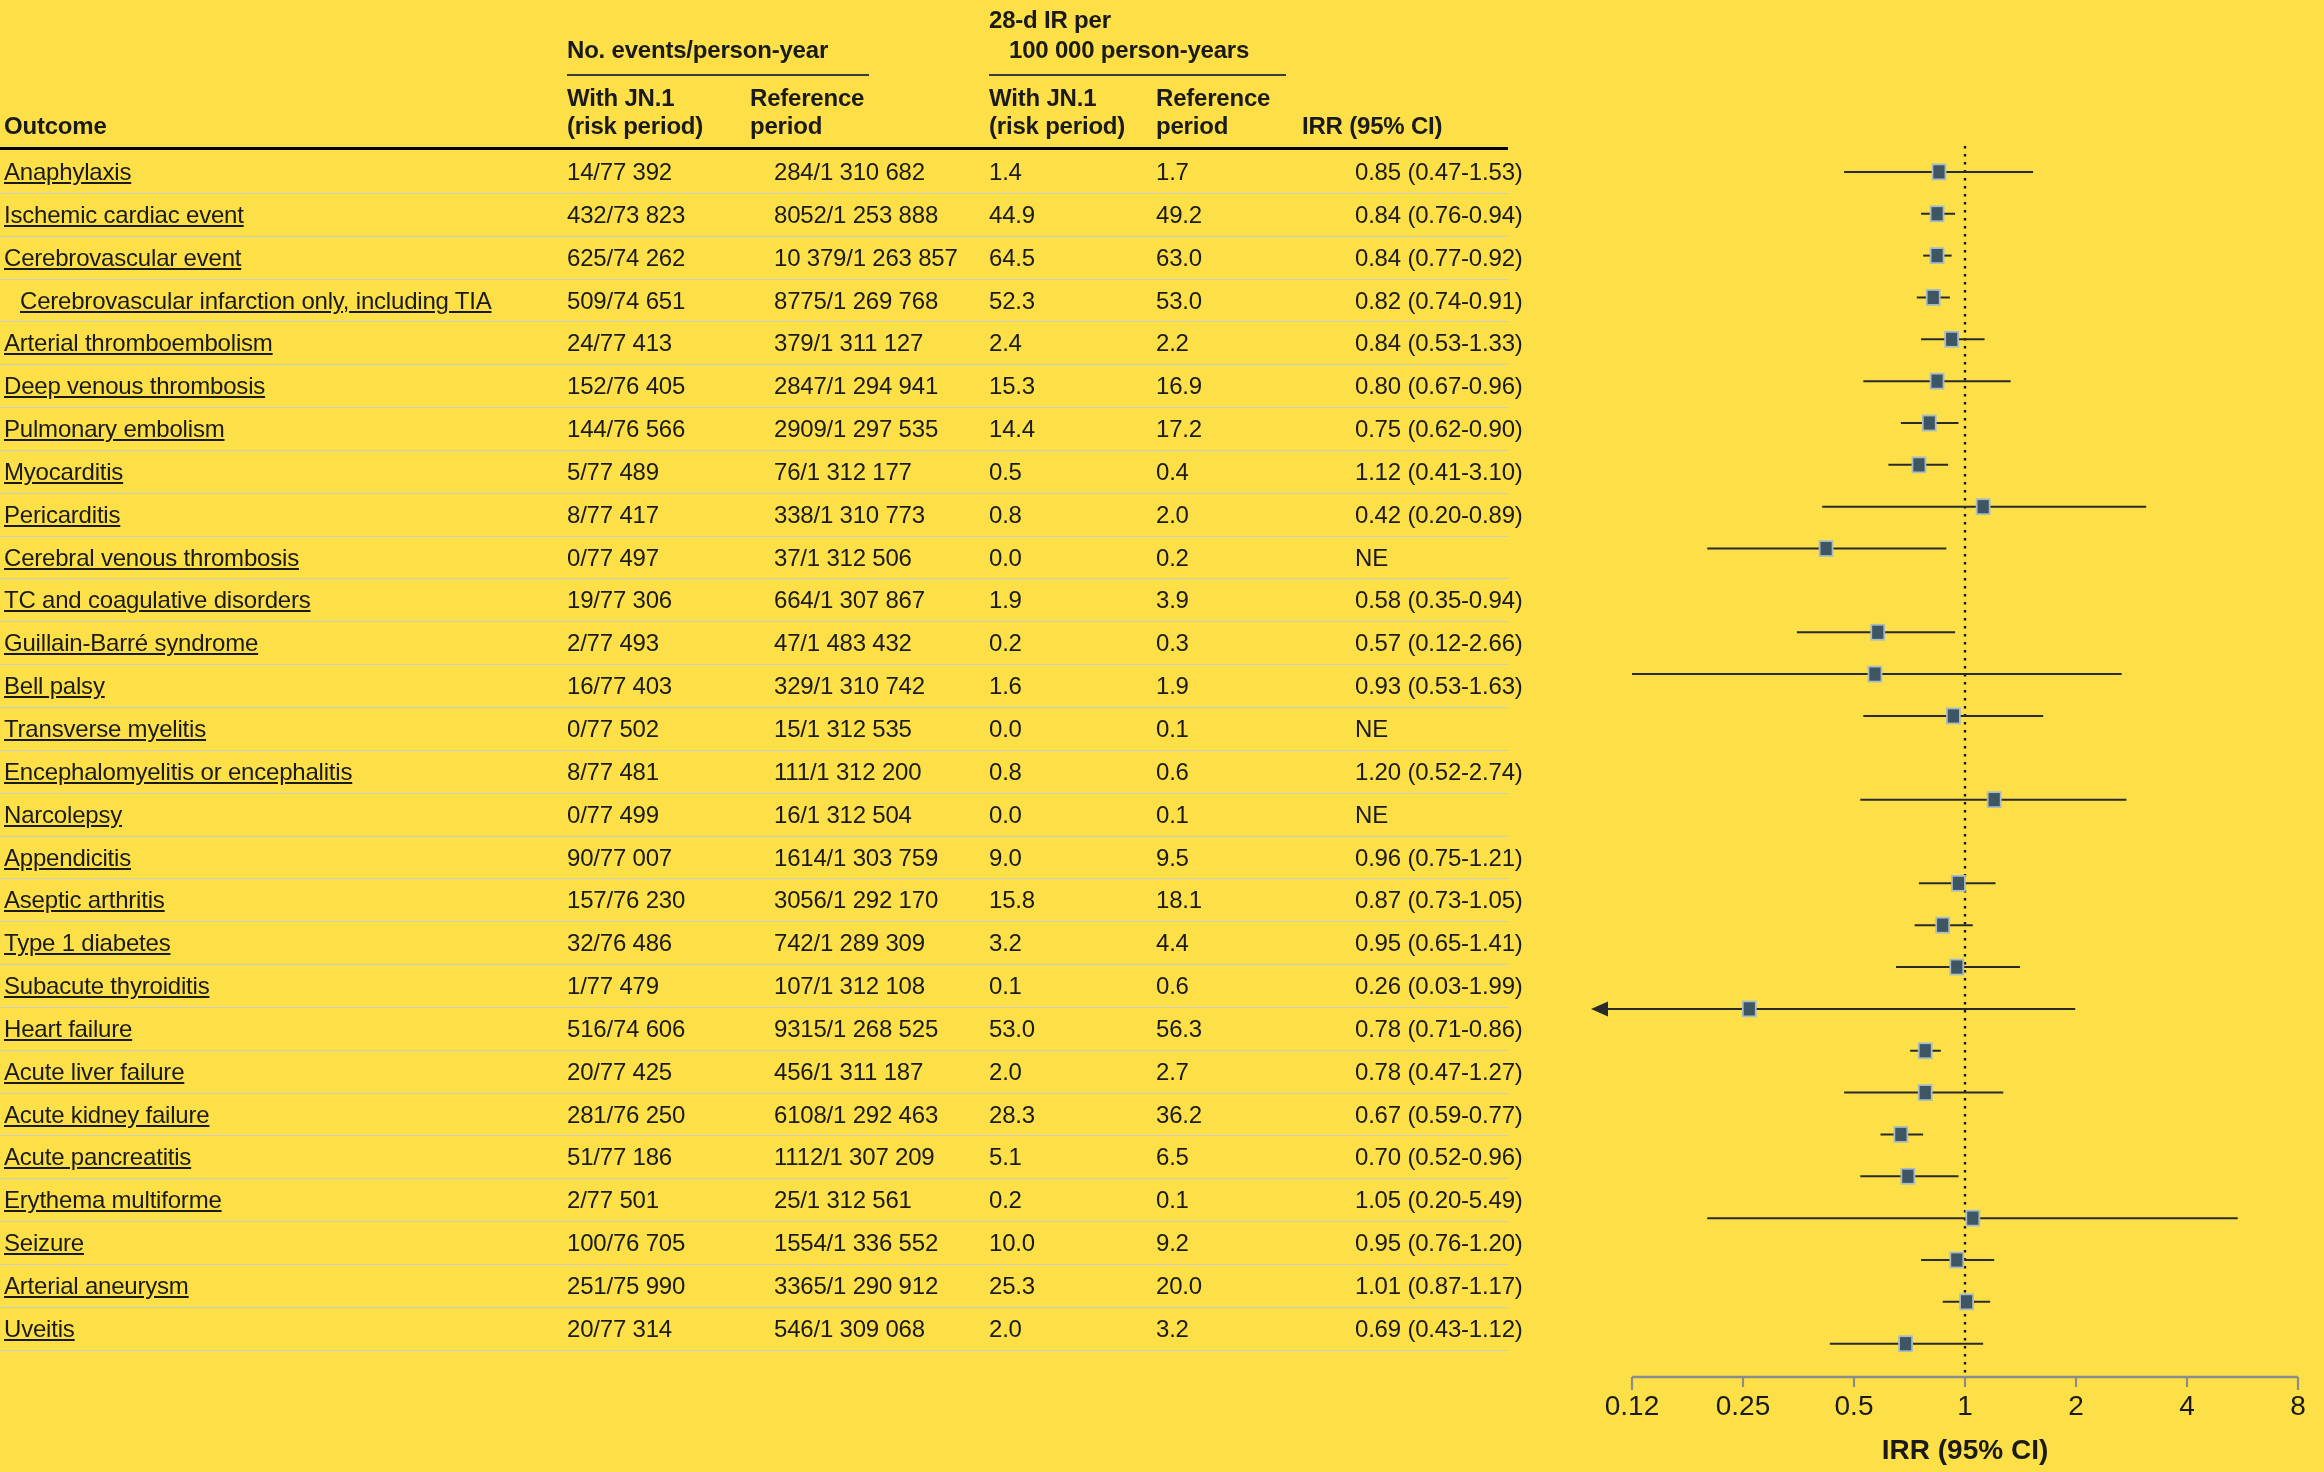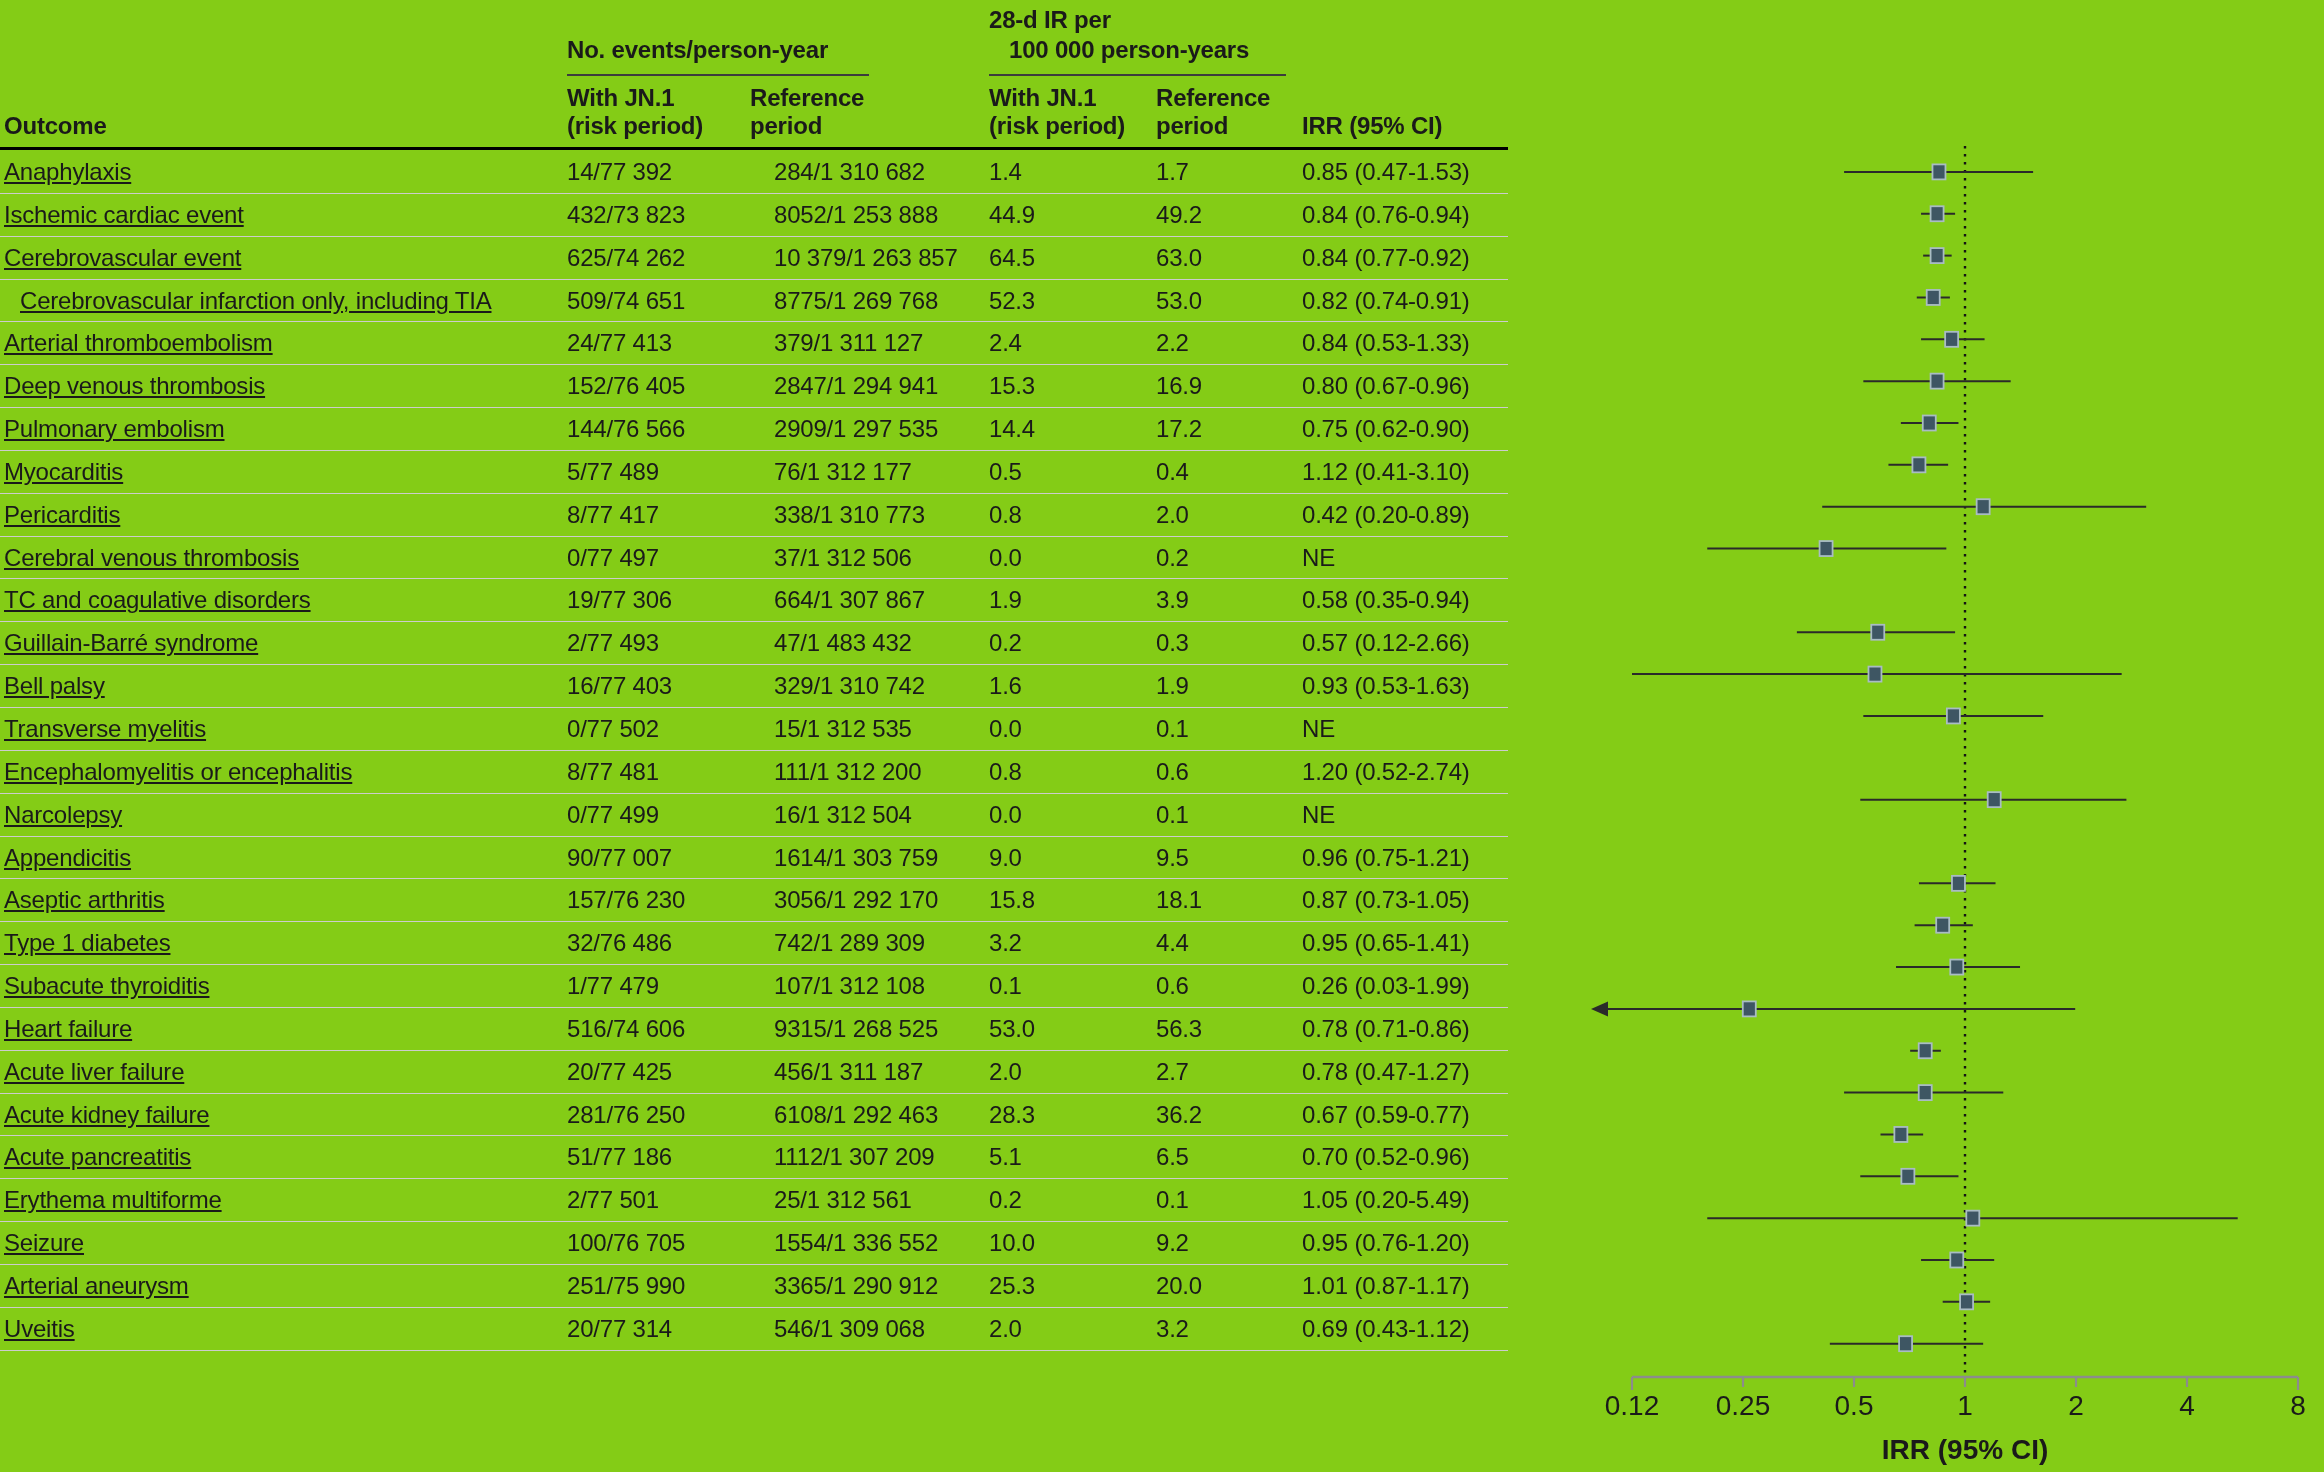--- a/index.html
+++ b/index.html
@@ -1,19 +1,19 @@
 <!DOCTYPE html>
 <html><head>
 <meta charset="utf-8">
 <style>
   html,body{margin:0;padding:0;background:#ffffff;}
   .canvas{
     position:relative;
     width:2324px;height:1472px;
-    background:#84cc16;
+    background:#fde047;
     font-family:"Liberation Sans", sans-serif;
     color:#1a1a1a;
     overflow:hidden;
   }
   .hdr{position:absolute;font-size:24px;font-weight:700;letter-spacing:-0.2px;line-height:28px;white-space:nowrap;}
   .rule{position:absolute;background:#000;}
   .underline{position:absolute;height:2px;background:#3c3c3c;}
   #rows{position:absolute;left:0;top:151px;width:1508px;}
   .trow{
     position:relative;width:1508px;height:41.85px;
@@ -22,21 +22,21 @@
   }
   .trow span{
     position:absolute;top:0;height:41.85px;line-height:41.85px;white-space:nowrap;display:block;
   }
   .c-outcome{left:4px;text-decoration:underline;}
   .c-outcome.indent{left:20px;text-align:right;}
   .c-ev1{left:567px;}
   .c-ev2{left:774px;}
   .c-ir1{left:989px;}
   .c-ir2{left:1156px;}
-  .c-irr{left:1302px;text-align:center;}
+  .c-irr{left:1355px;text-align:center;}
   #plot-svg{position:absolute;left:0;top:0;}
 </style>
 </head>
 <body>
 
 <div class="canvas">
 
   <div class="hdr" style="left:989px;top:6px;">28-d IR per</div>
   <div class="hdr" style="left:989px;top:36px;margin-left:20px;">100 000 person-years</div>
   <div class="hdr" style="left:567px;top:36px;">No. events/person-year</div>

